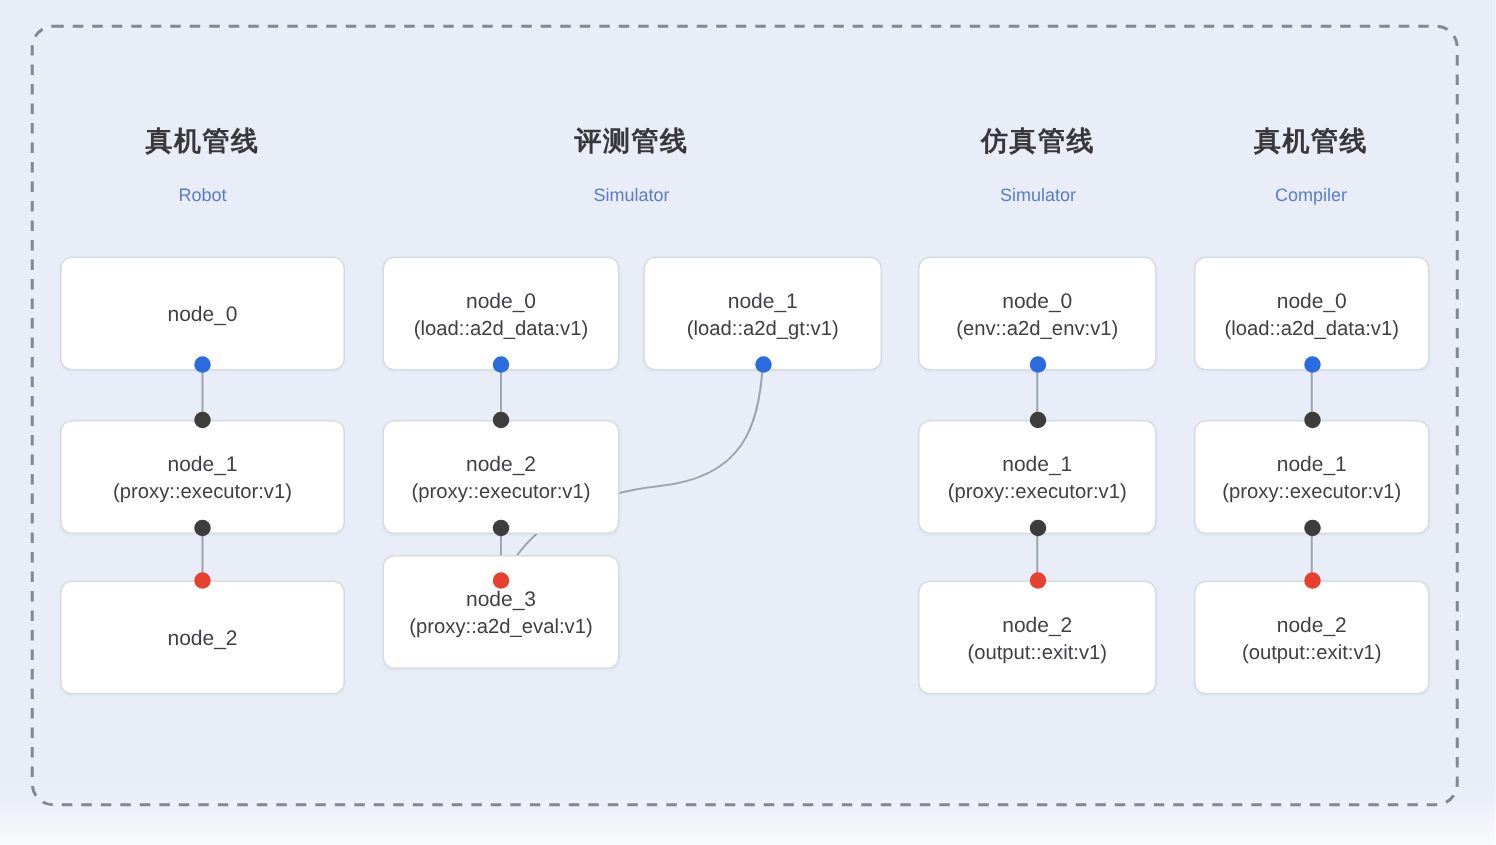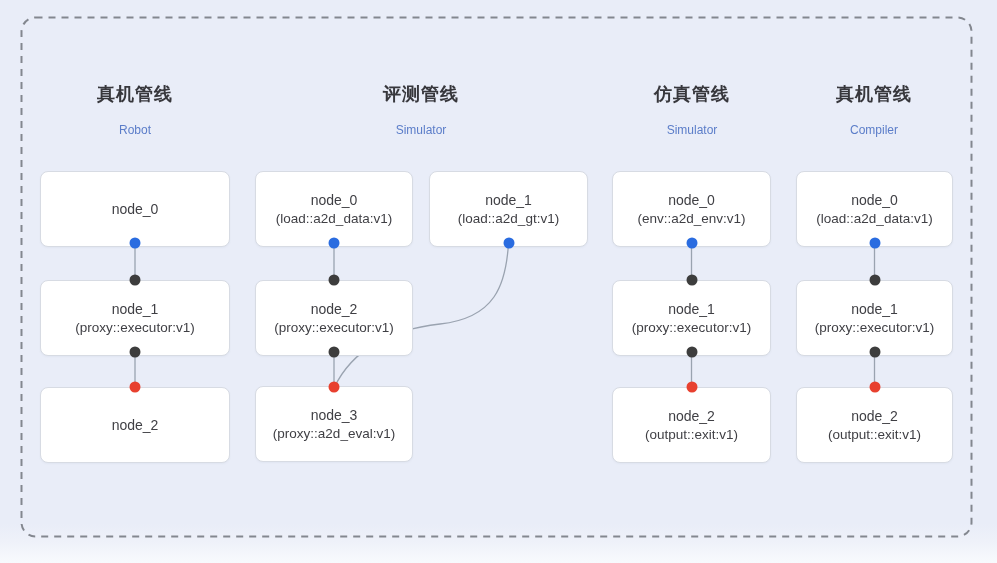--- a/index.html
+++ b/index.html
@@ -144,21 +144,21 @@
   <div class="nline2">(load::a2d_data:v1)</div>
 </div>
 <div class="node" style="left:429px; top:171px; width:159px">
   <div class="nline1">node_1</div>
   <div class="nline2">(load::a2d_gt:v1)</div>
 </div>
 <div class="node" style="left:255px; top:280px; width:158px">
   <div class="nline1">node_2</div>
   <div class="nline2">(proxy::executor:v1)</div>
 </div>
-<div class="node" style="left:255px; top:386px; width:158px">
+<div class="node" style="left:255px; top:370px; width:158px">
   <div class="nline1">node_3</div>
   <div class="nline2">(proxy::a2d_eval:v1)</div>
 </div>
 
 <div class="node" style="left:612px; top:171px; width:159px">
   <div class="nline1">node_0</div>
   <div class="nline2">(env::a2d_env:v1)</div>
 </div>
 <div class="node" style="left:612px; top:280px; width:159px">
   <div class="nline1">node_1</div>

